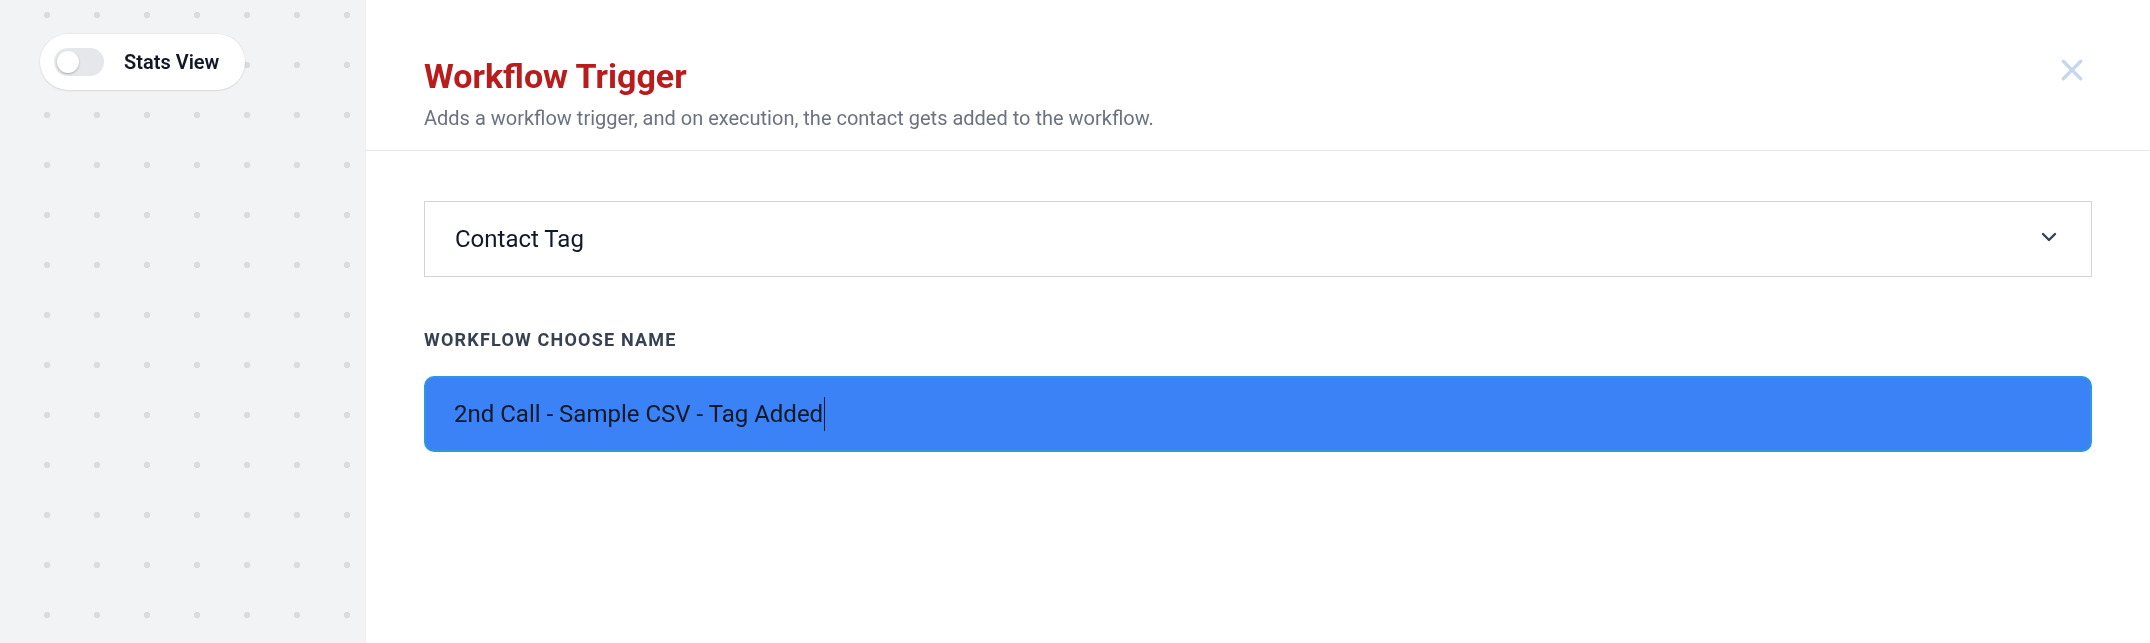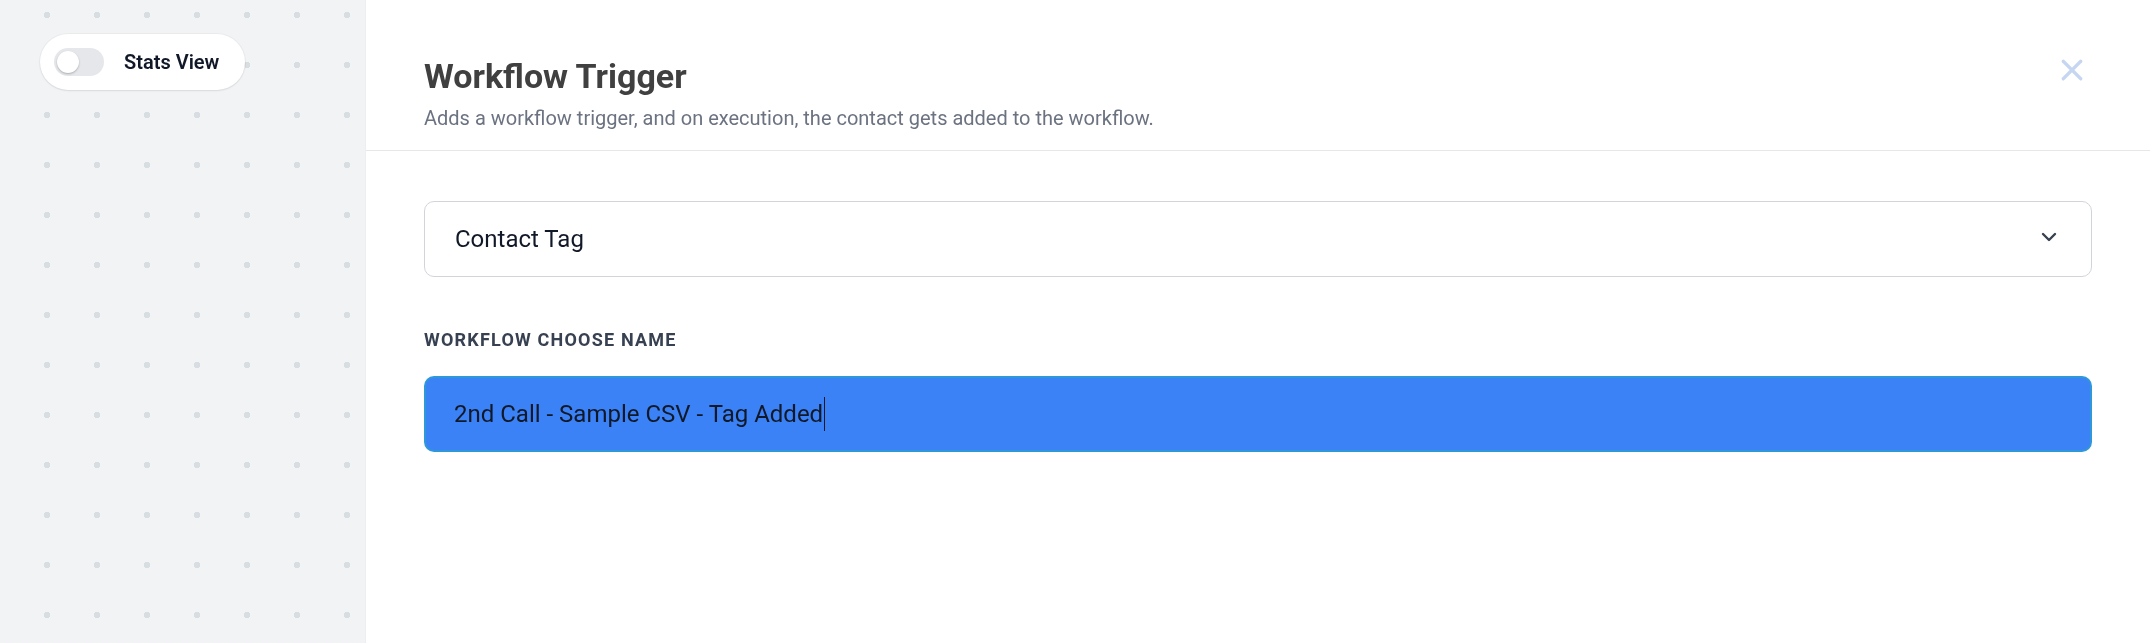--- a/index.html
+++ b/index.html
@@ -92,21 +92,21 @@
     cursor: pointer;
     display: flex;
     align-items: center;
     justify-content: center;
   }
   .close-btn svg { width: 30px; height: 30px; }
 
   .title {
     font-size: 34px;
     font-weight: 700;
-    color: #404040;
+    color: #b91c1c;
     margin: 16px 0 10px 0;
   }
 
   .subtitle {
     font-size: 20px;
     color: #6b7280;
     margin: 0 0 20px 0;
     font-weight: 400;
   }
 
@@ -121,21 +121,21 @@
     font-weight: 700;
     letter-spacing: 1.2px;
     color: #374151;
     margin: 0 0 26px 0;
   }
 
   .select-box {
     width: 100%;
     height: 76px;
     border: 1px solid #d1d5db;
-    border-radius: 10px;
+    border-radius: 0;
     background: #fff;
     display: flex;
     align-items: center;
     justify-content: space-between;
     padding: 0 30px;
     box-sizing: border-box;
     cursor: pointer;
     margin-bottom: 52px;
   }
   .select-value {

